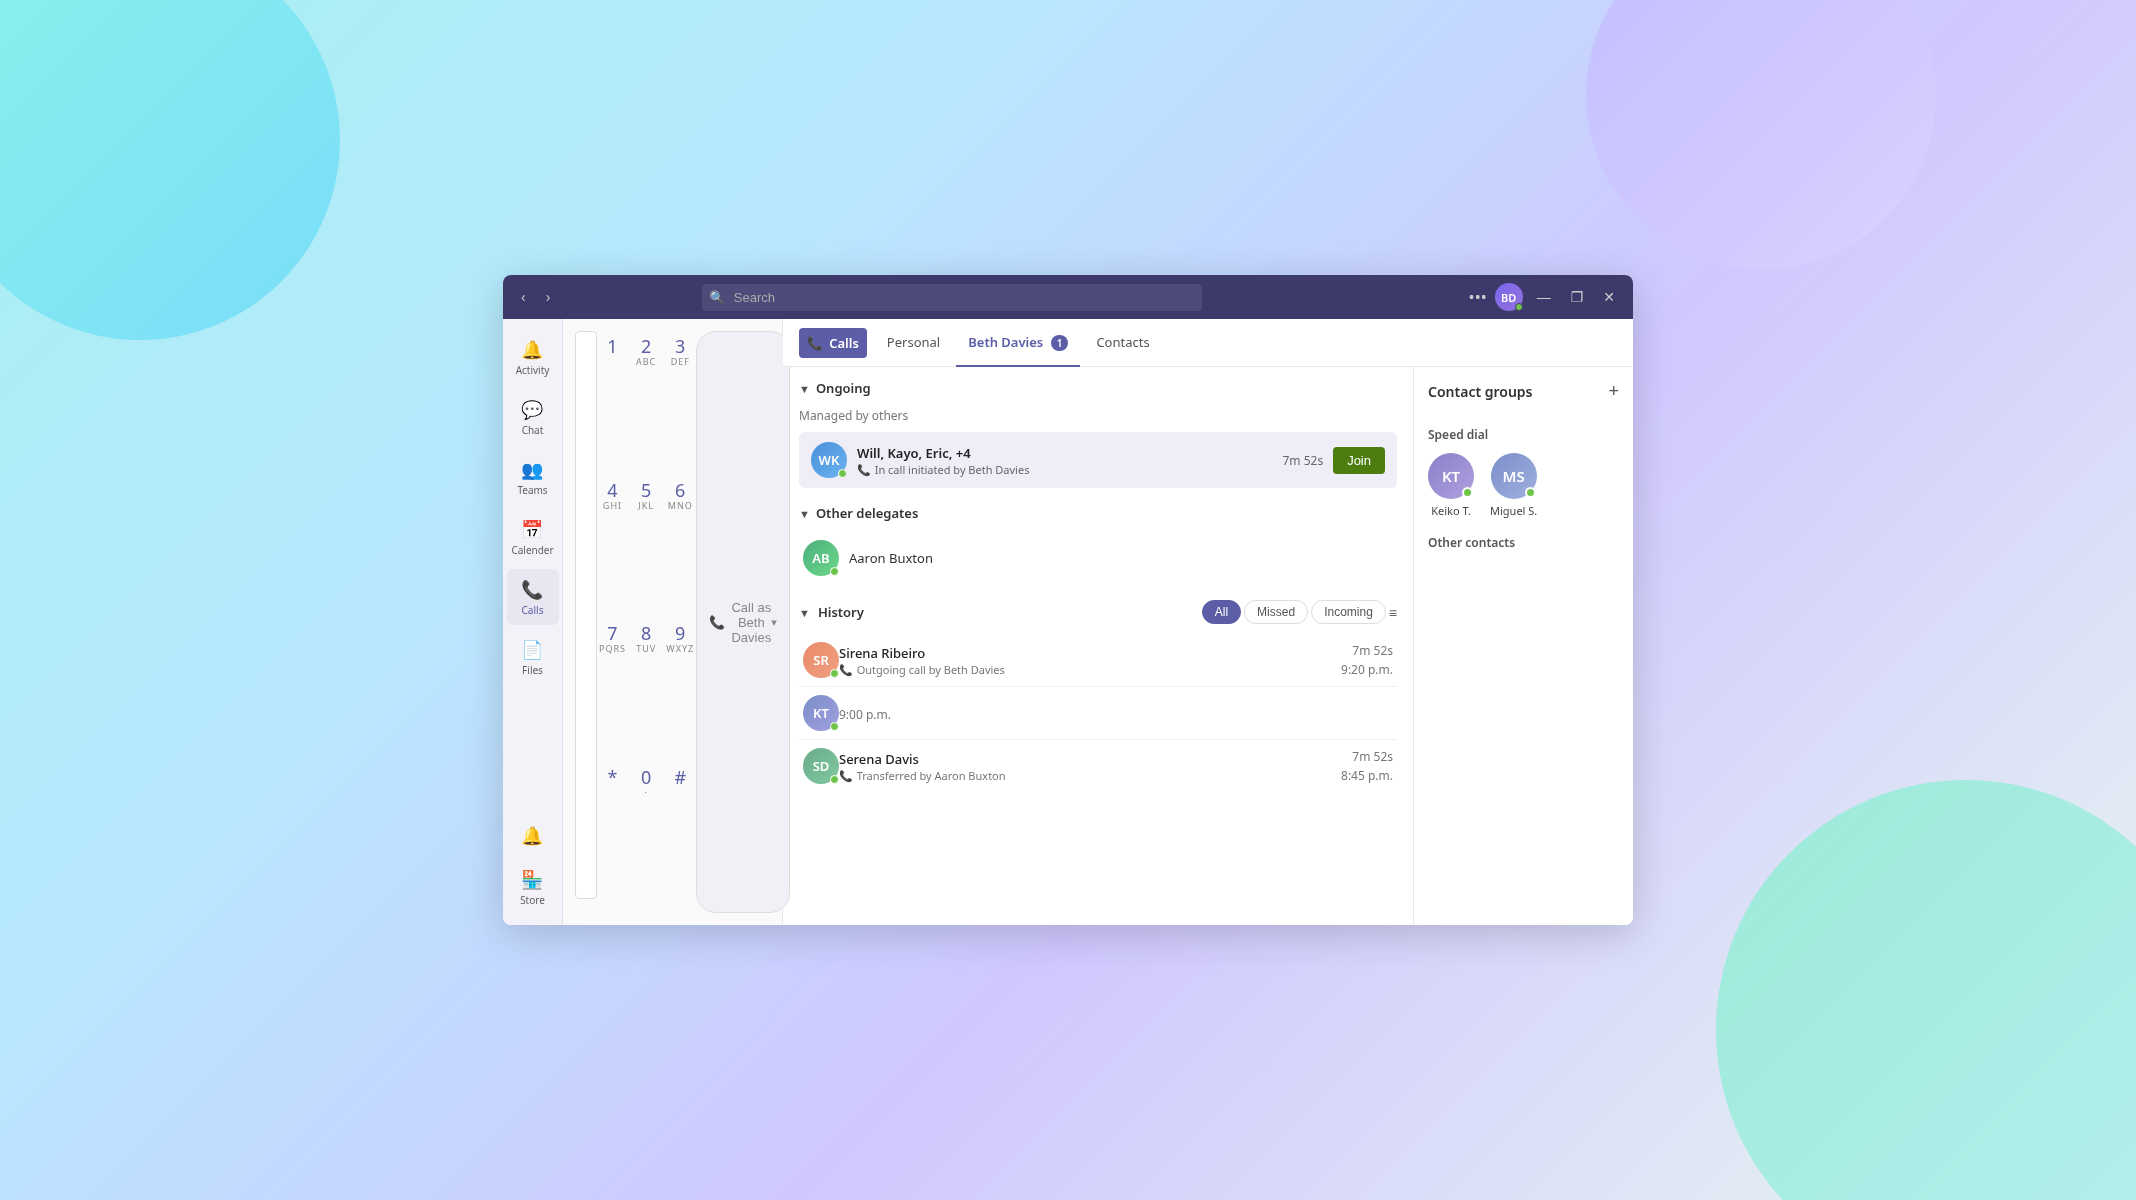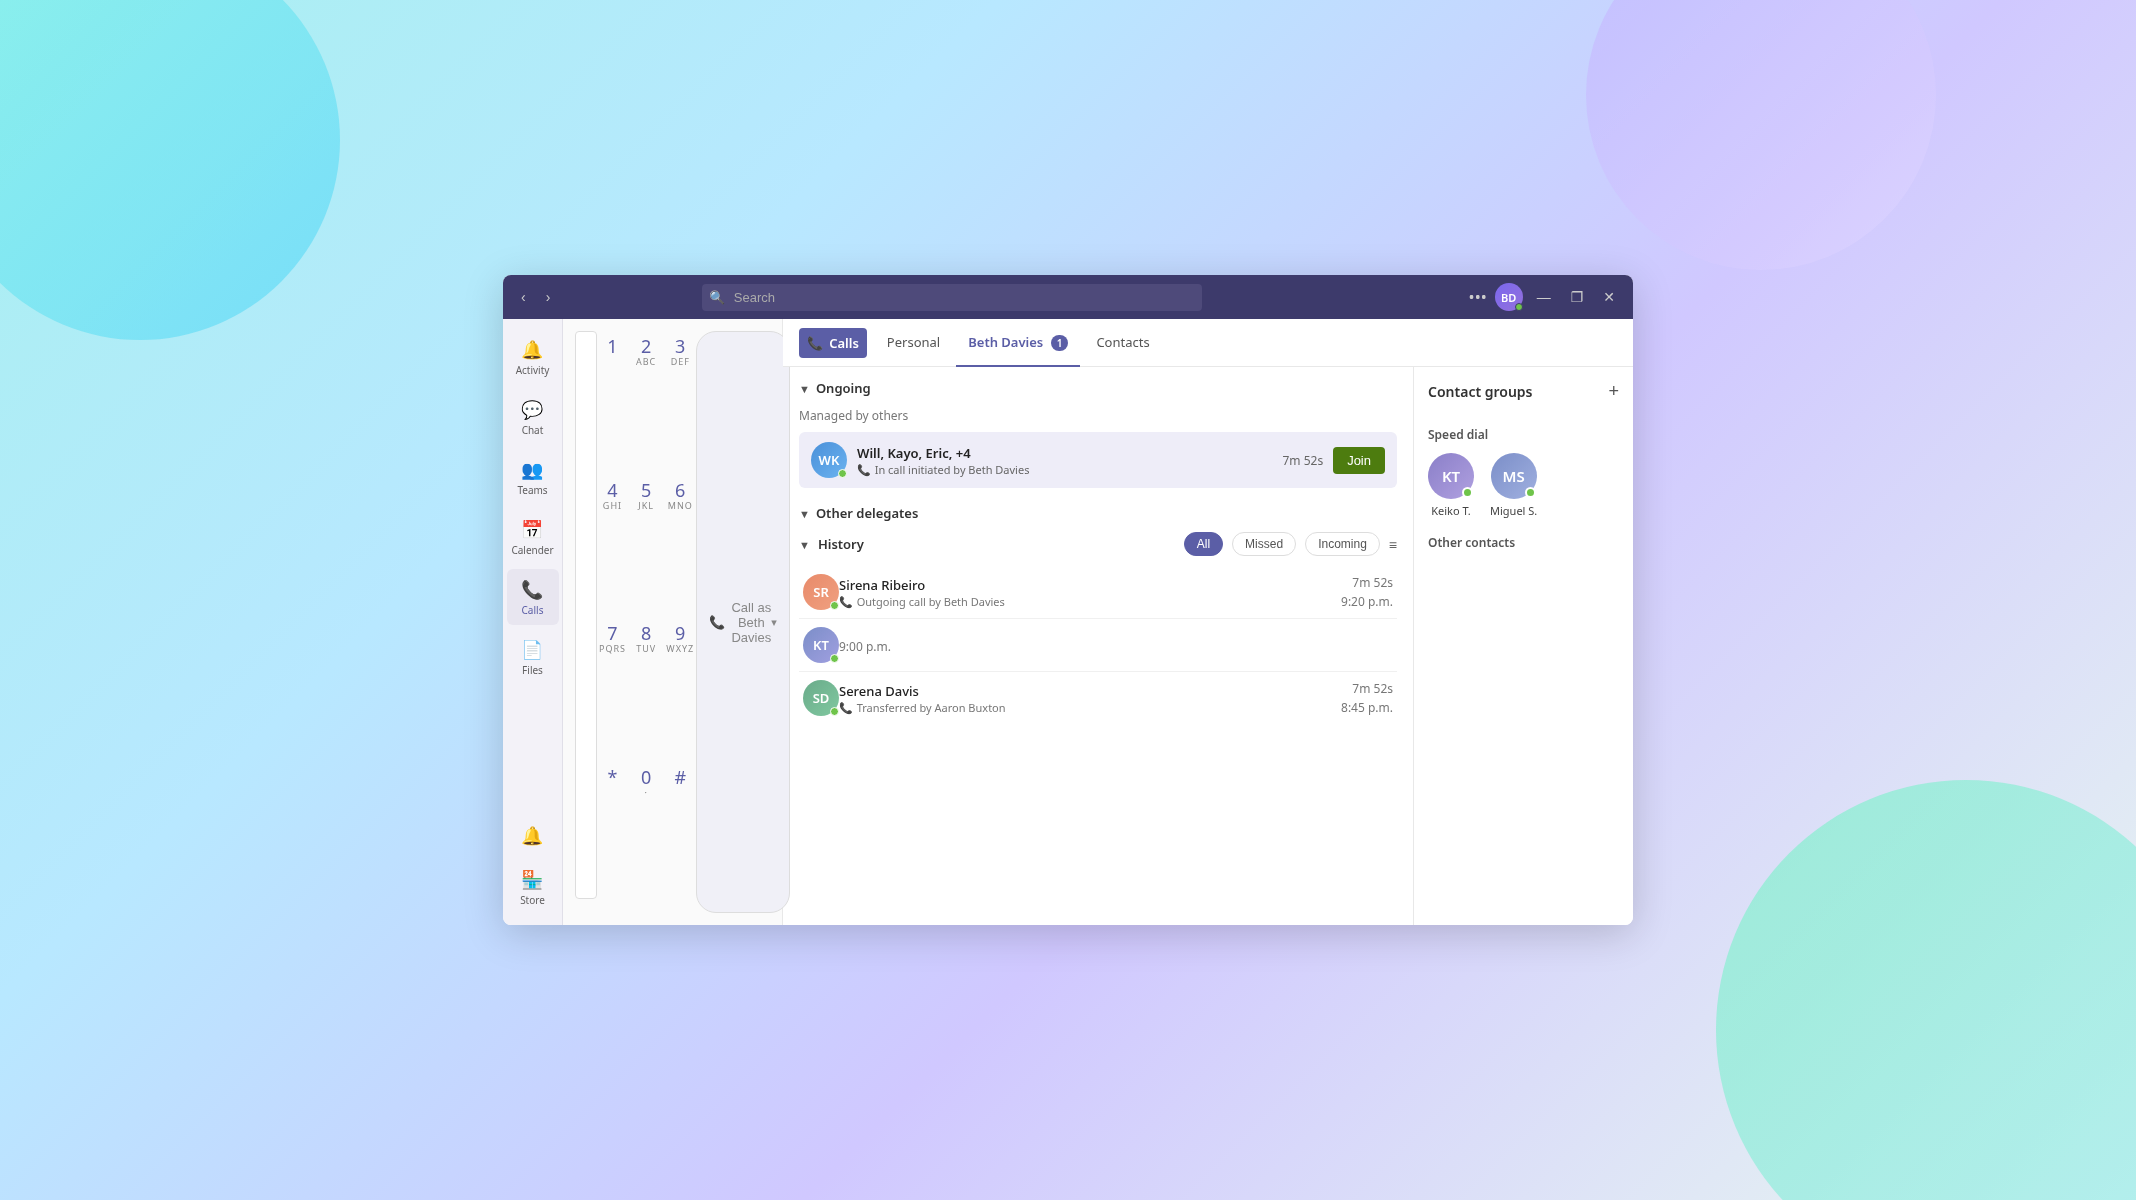--- a/index.html
+++ b/index.html
@@ -362,21 +362,21 @@
     
     .history-header {
       display: flex;
       align-items: center;
       gap: 8px;
       margin-bottom: 10px;
     }
     .filter-buttons {
       display: flex;
       align-items: center;
-      gap: 9px;
+      gap: 3px;
       margin-left: auto;
     }
     .filter-btn {
       padding: 4px 12px;
       border-radius: 20px;
       border: 1px solid #ddd;
       background: #fff;
       font-size: 12px;
       color: #555;
       cursor: pointer;
@@ -686,20 +686,27 @@
             <div class="ongoing-call-right">
               <span class="call-duration">7m 52s</span>
               <button class="join-btn">Join</button>
             </div>
           </div>
 
           <div class="section-header">
             <span class="collapse-arrow">▼</span>
             <span class="section-title">Other delegates</span>
           </div>
+          <div class="delegate-row">
+            <div class="avatar-wrap">
+              <div class="avatar-circle green">AB</div>
+              <span class="status-dot-sm green"></span>
+            </div>
+            <div class="delegate-name">Aaron Buxton</div>
+          </div>
 
           <div class="history-header">
             <span class="collapse-arrow">▼</span>
             <span class="section-title">History</span>
             <div class="filter-buttons">
               <button class="filter-btn active">All</button>
               <button class="filter-btn">Missed</button>
               <button class="filter-btn">Incoming</button>
               <span class="filter-icon">≡</span>
             </div>

